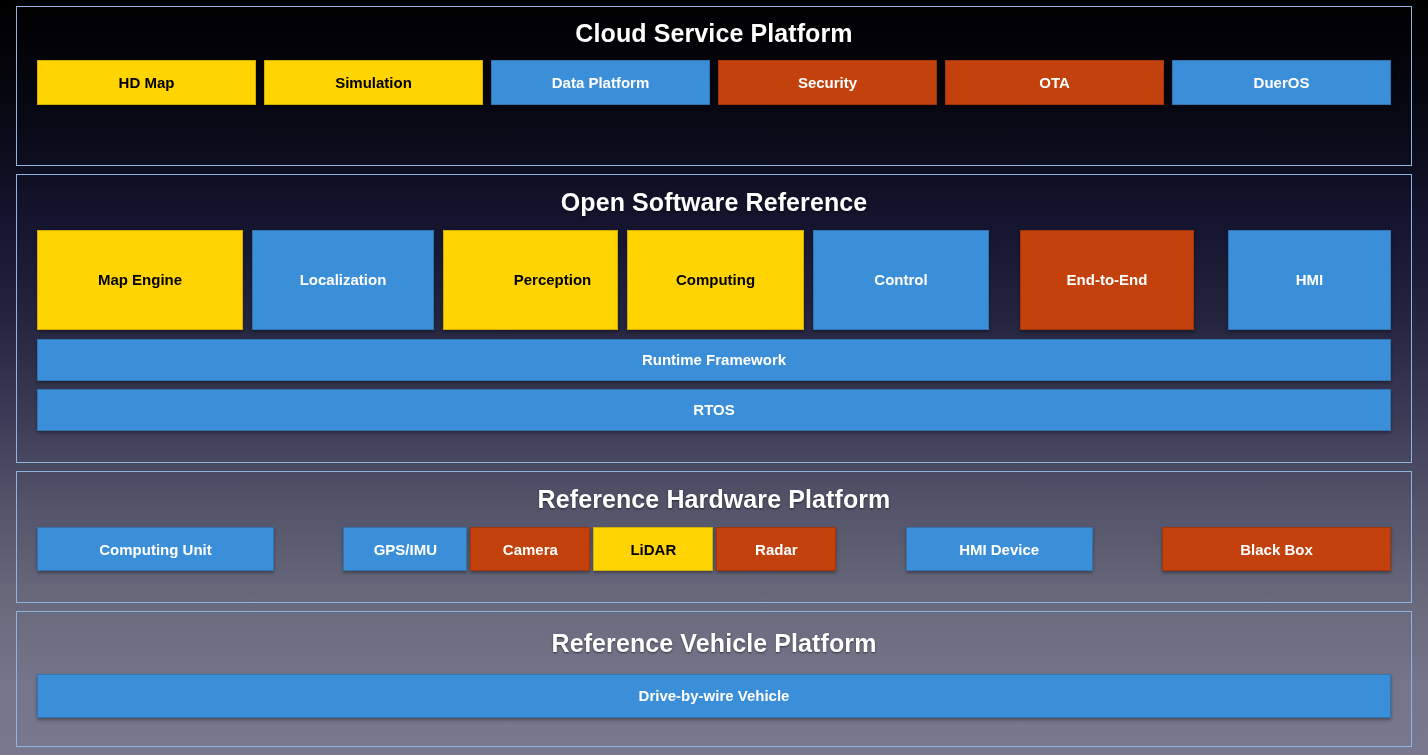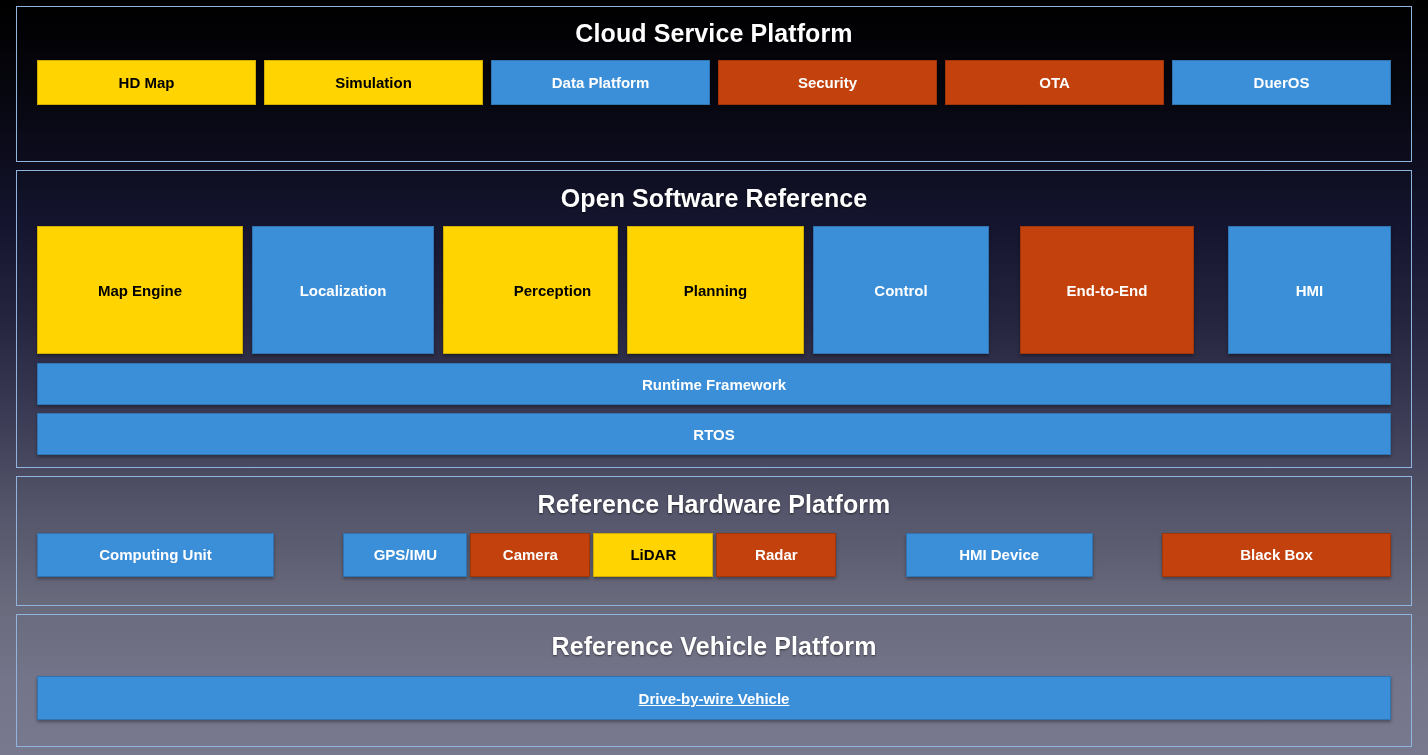--- a/index.html
+++ b/index.html
@@ -81,21 +81,21 @@
 
   
   #sec-cloud { height: 165px; padding-bottom: 14px; }
   #sec-cloud .section-title { font-size: 25px; padding: 5px 0 11px 0; }
   #row-cloud { gap: 8px; height: 45px; }
   #row-cloud .block { flex: 1 1 0; }
 
   
   #sec-software { height: 300px; padding-bottom: 12px; }
   #sec-software .section-title { padding: 6px 0 12px 0; }
-  #row-software { height: 128px; margin-bottom: 9px; }
+  #row-software { height: 100px; margin-bottom: 9px; }
   #row-software .block { height: 100%; }
 
   .sw-gap-sm { width: 9px; flex: 0 0 9px; }
   .sw-gap-md { width: 31px; flex: 0 0 31px; }
   .sw-gap-lg { width: 34px; flex: 0 0 34px; }
 
   .fullbar {
     height: 42px;
     width: 100%;
     margin-bottom: 8px;
@@ -117,21 +117,21 @@
   .hw-w-hmidev  { flex: 0 0 187px; }
   .hw-w-blackbox{ flex: 0 0 229px; }
 
   .hw-gap-xs  { flex: 0 0 3px; }
   .hw-gap-big { flex: 1 1 auto; }
 
   
   #sec-vehicle { height: 140px; padding-bottom: 16px; }
   #sec-vehicle .section-title { padding: 10px 0 14px 0; }
   #row-vehicle { height: 44px; }
-  #row-vehicle .block { width: 100%; height: 44px; text-decoration: underline; }
+  #row-vehicle .block { width: 100%; height: 44px; }
 </style>
 </head>
 <body>
 
 <div class="stack">
 
   <section class="section" id="sec-cloud">
     <div class="section-title">Cloud Service Platform</div>
     <div class="row" id="row-cloud">
       <div class="block c-yellow">HD Map</div>
@@ -146,21 +146,21 @@
   <section class="section" id="sec-software">
     <div class="section-title">Open Software Reference</div>
 
     <div class="row" id="row-software">
       <div class="block c-yellow" style="flex:0 0 206px;">Map Engine</div>
       <div class="sw-gap-sm"></div>
       <div class="block c-blue" style="flex:0 0 182px;">Localization</div>
       <div class="sw-gap-sm"></div>
       <div class="block c-yellow" style="flex:0 0 175px;padding-left:44px;">Perception</div>
       <div class="sw-gap-sm"></div>
-      <div class="block c-yellow" style="flex:0 0 177px;">Planning</div>
+      <div class="block c-yellow" style="flex:0 0 177px;">Computing</div>
       <div class="sw-gap-sm"></div>
       <div class="block c-blue" style="flex:0 0 176px;">Control</div>
       <div class="sw-gap-md"></div>
       <div class="block c-red" style="flex:0 0 174px;">End-to-End</div>
       <div class="sw-gap-lg"></div>
       <div class="block c-blue" style="flex:1 1 auto;">HMI</div>
     </div>
 
     <div class="block c-blue fullbar">Runtime Framework</div>
     <div class="block c-blue fullbar">RTOS</div>

